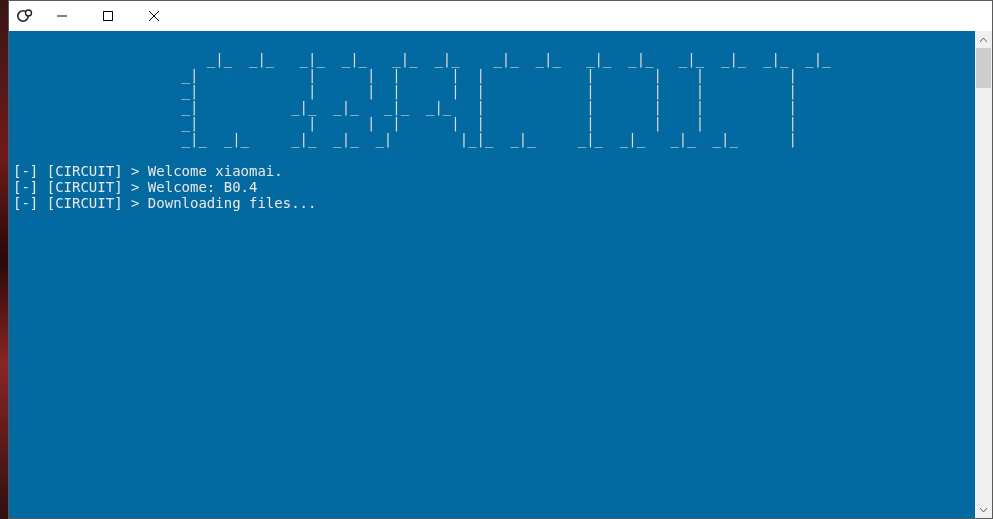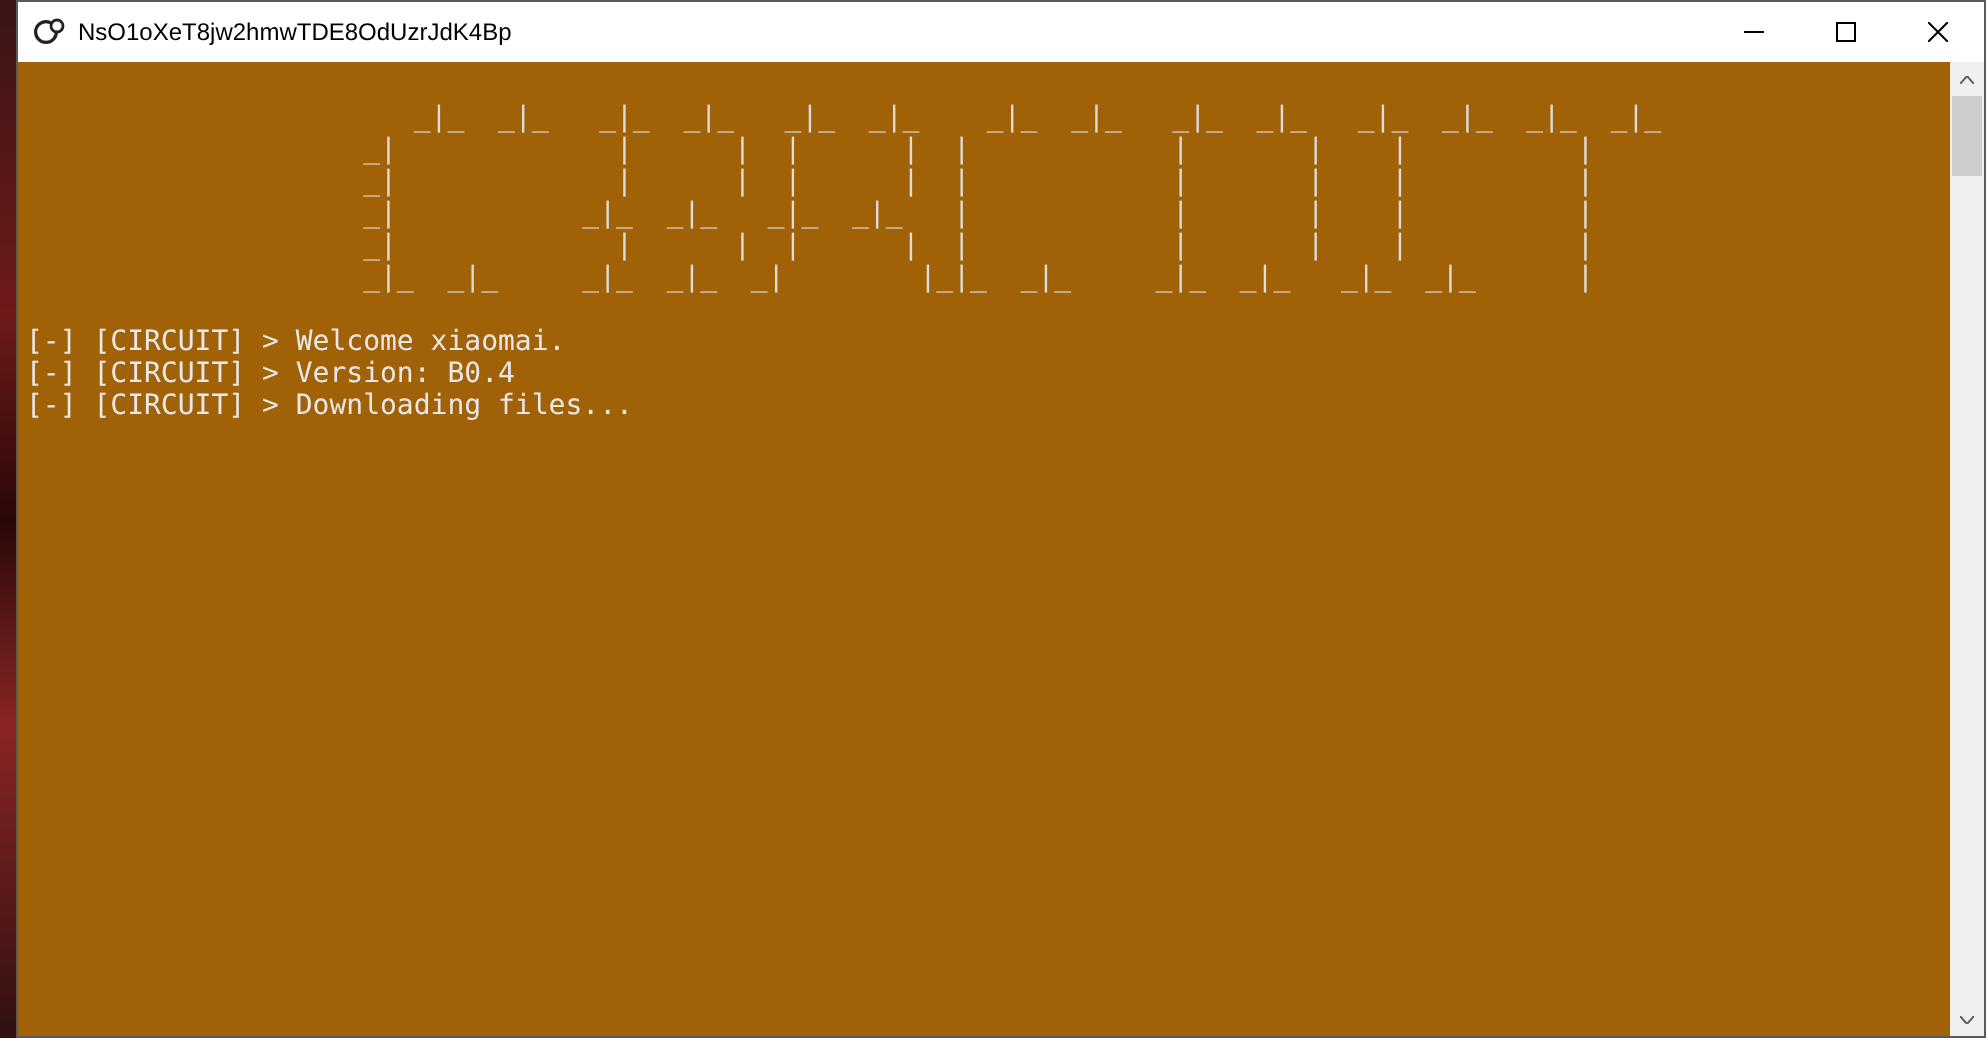--- a/index.html
+++ b/index.html
@@ -60,21 +60,21 @@
   }
   .client-area {
     flex: 1;
     display: flex;
     background: #ffffff;
     position: relative;
     overflow: hidden;
   }
   .console {
     flex: 1;
-    background: #a16207;
+    background: #0369a1;
     color: #ffffff;
     font-family: "NSimSun", "SimSun", "Consolas", monospace;
     font-size: 14px;
     line-height: 16px;
     padding: 4px 0 0 4px;
     white-space: pre;
     overflow: hidden;
   }
   .console .ascii {
     color: #dcdcdc;
@@ -117,21 +117,20 @@
 
 <div class="window">
 
   <div class="titlebar">
     <span class="titlebar-icon">
       <svg viewBox="0 0 16 16" width="16" height="16">
         <circle cx="6" cy="8" r="5.2" fill="none" stroke="#222" stroke-width="1.6"></circle>
         <circle cx="11.5" cy="5" r="3" fill="#fff" stroke="#222" stroke-width="1.4"></circle>
       </svg>
     </span>
-    <span class="titlebar-title">NsO1oXeT8jw2hmwTDE8OdUzrJdK4Bp</span>
     <div class="titlebar-controls">
       <div class="titlebar-btn">
         <svg width="10" height="10" viewBox="0 0 10 10">
           <line x1="0" y1="5" x2="10" y2="5" stroke="#000" stroke-width="1"></line>
         </svg>
       </div>
       <div class="titlebar-btn">
         <svg width="10" height="10" viewBox="0 0 10 10">
           <rect x="0.5" y="0.5" width="9" height="9" fill="none" stroke="#000" stroke-width="1"></rect>
         </svg>
@@ -148,21 +147,21 @@
   <div class="client-area">
     <div class="console">
 <span class="ascii">                       _|_  _|_   _|_  _|_   _|_  _|_    _|_  _|_   _|_  _|_   _|_  _|_  _|_  _|_
                     _|             |      |  |      |  |            |       |    |          |
                     _|             |      |  |      |  |            |       |    |          |
                     _|           _|_  _|_   _|_  _|_   |            |       |    |          |
                     _|             |      |  |      |  |            |       |    |          |
                     _|_  _|_     _|_  _|_  _|        |_|_  _|_     _|_  _|_   _|_  _|_      |</span>
 
 <span class="log-line"><span>[-] [CIRCUIT] &gt; </span><span>Welcome xiaomai.</span></span>
-<span class="log-line"><span>[-] [CIRCUIT] &gt; </span><span>Version: B0.4</span></span>
+<span class="log-line"><span>[-] [CIRCUIT] &gt; </span><span>Welcome: B0.4</span></span>
 <span class="log-line"><span>[-] [CIRCUIT] &gt; </span><span>Downloading files...</span></span>
 </div>
 
     <div class="scrollbar">
       <div class="scroll-up">
         <svg width="7" height="4" viewBox="0 0 7 4">
           <polyline points="0,4 3.5,0 7,4" fill="none" stroke="#606060" stroke-width="1"></polyline>
         </svg>
       </div>
       <div class="scroll-thumb"></div>

